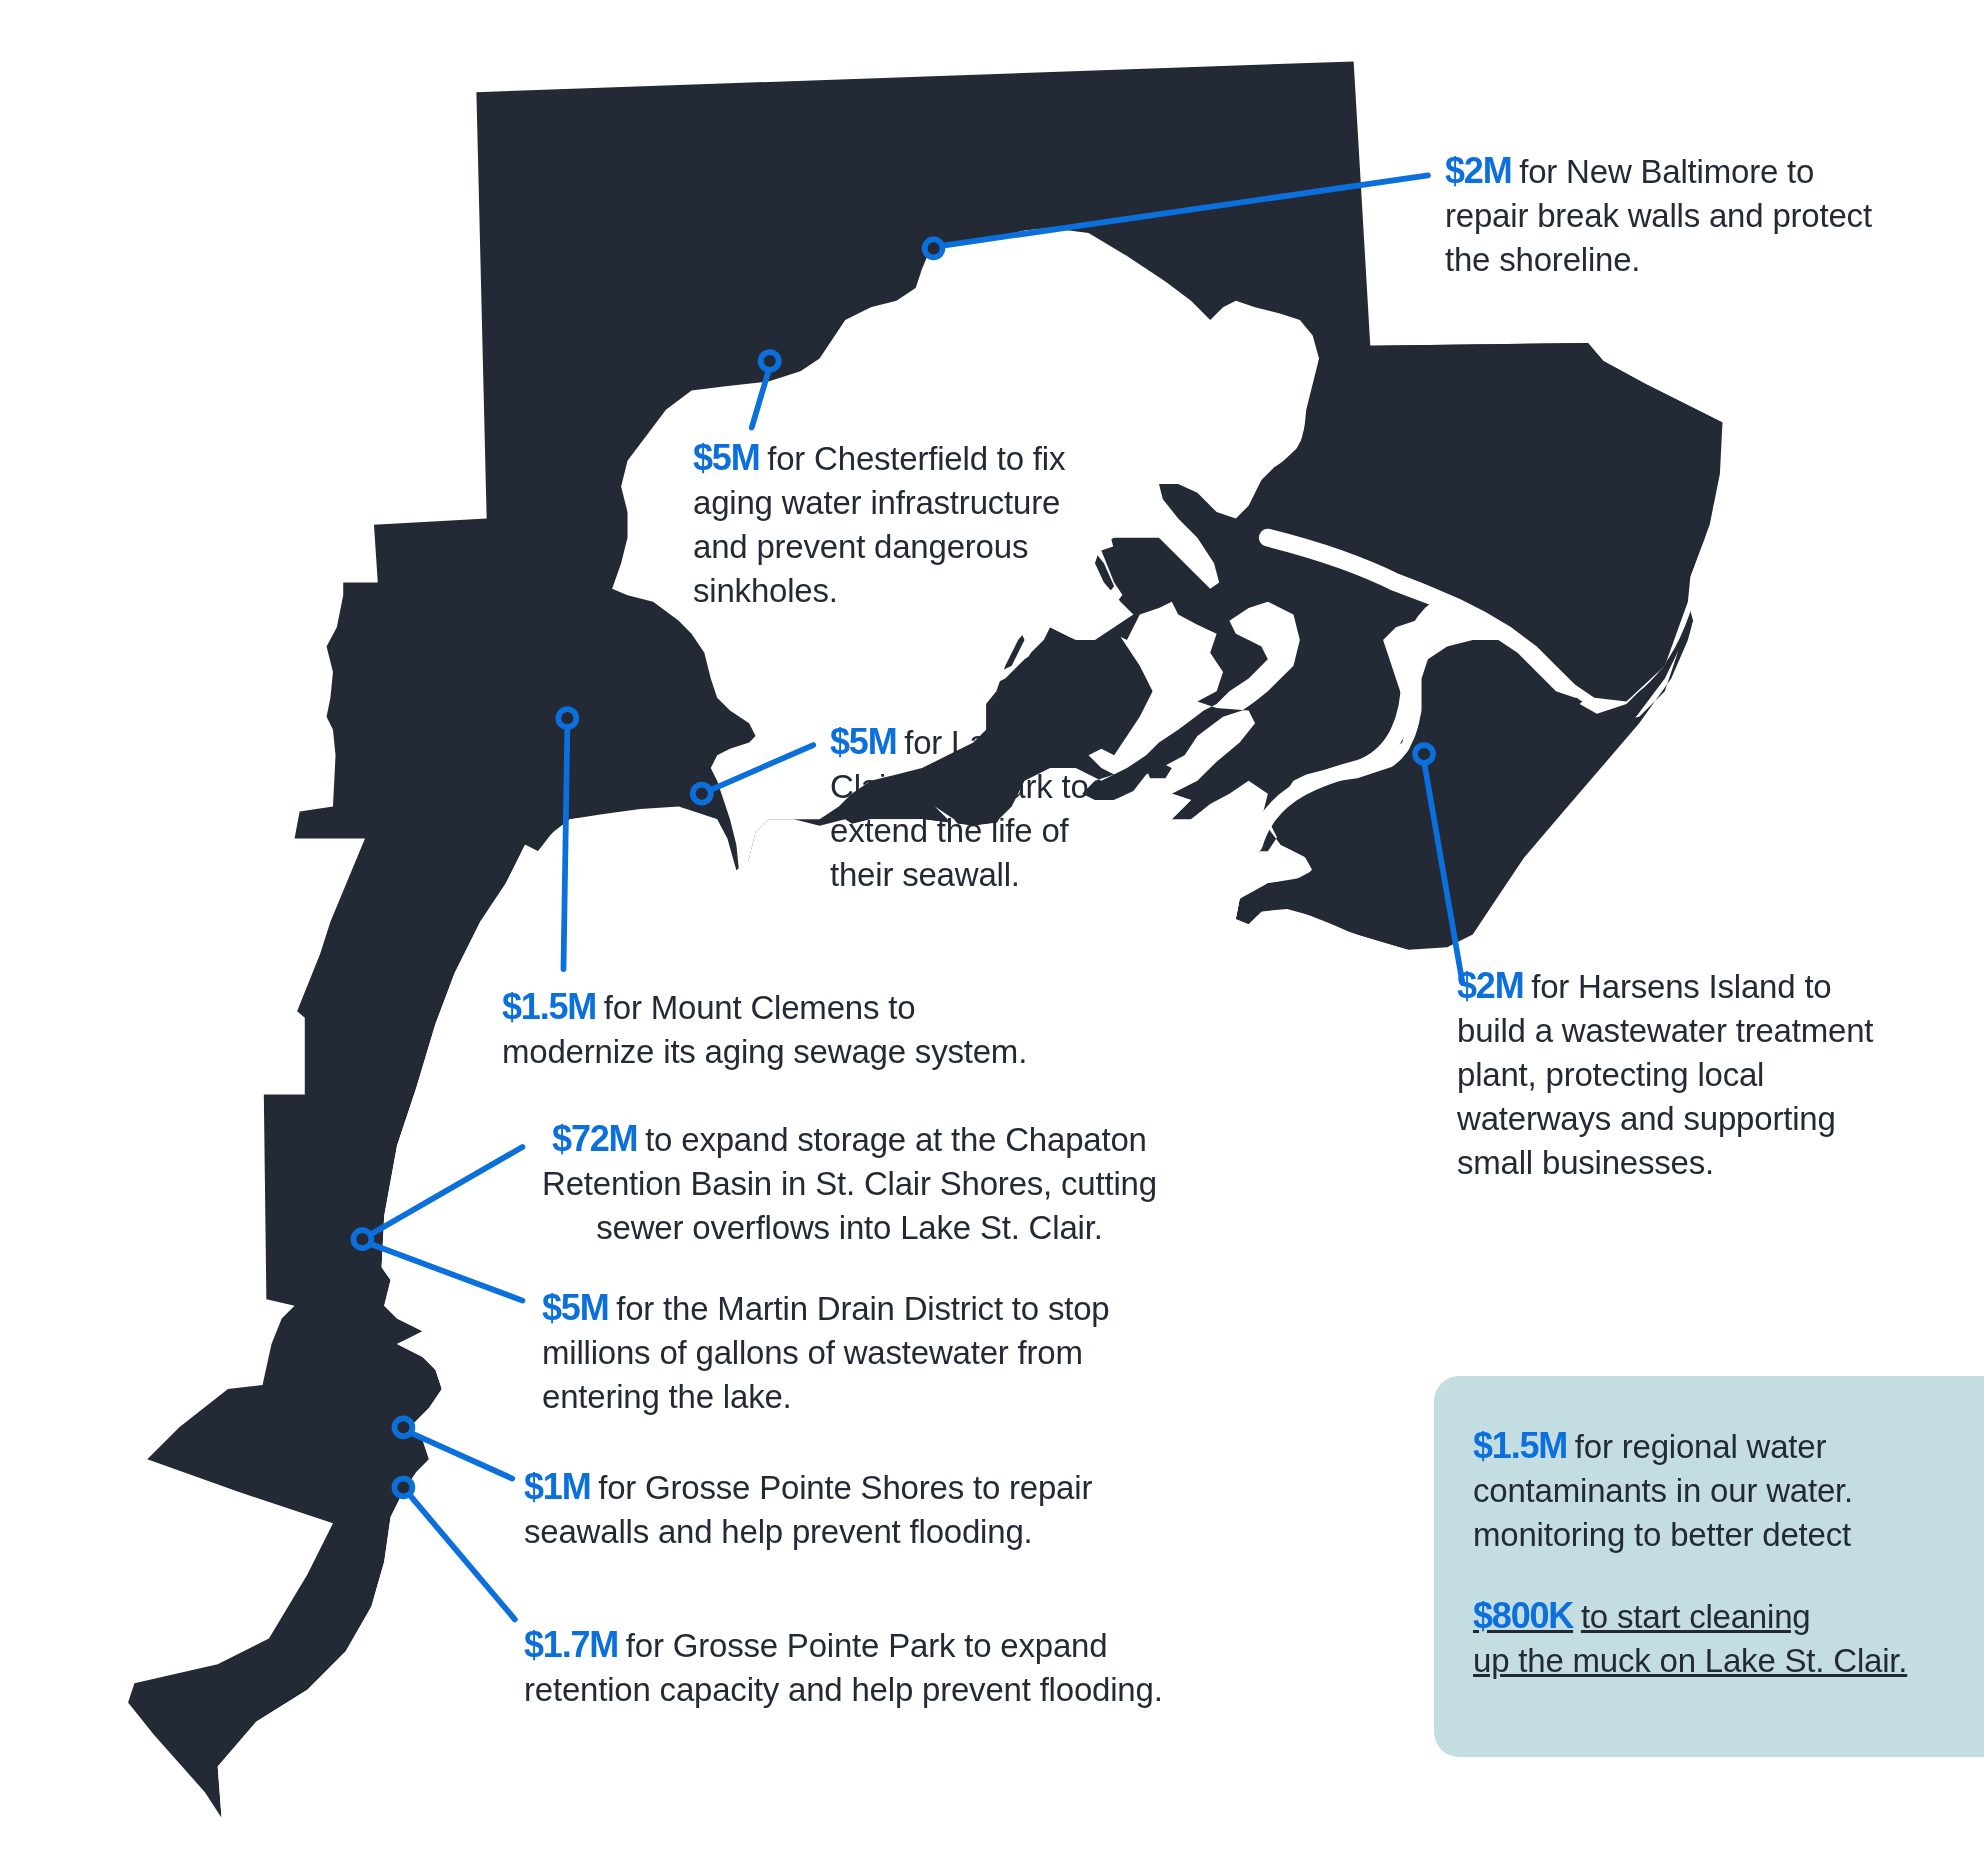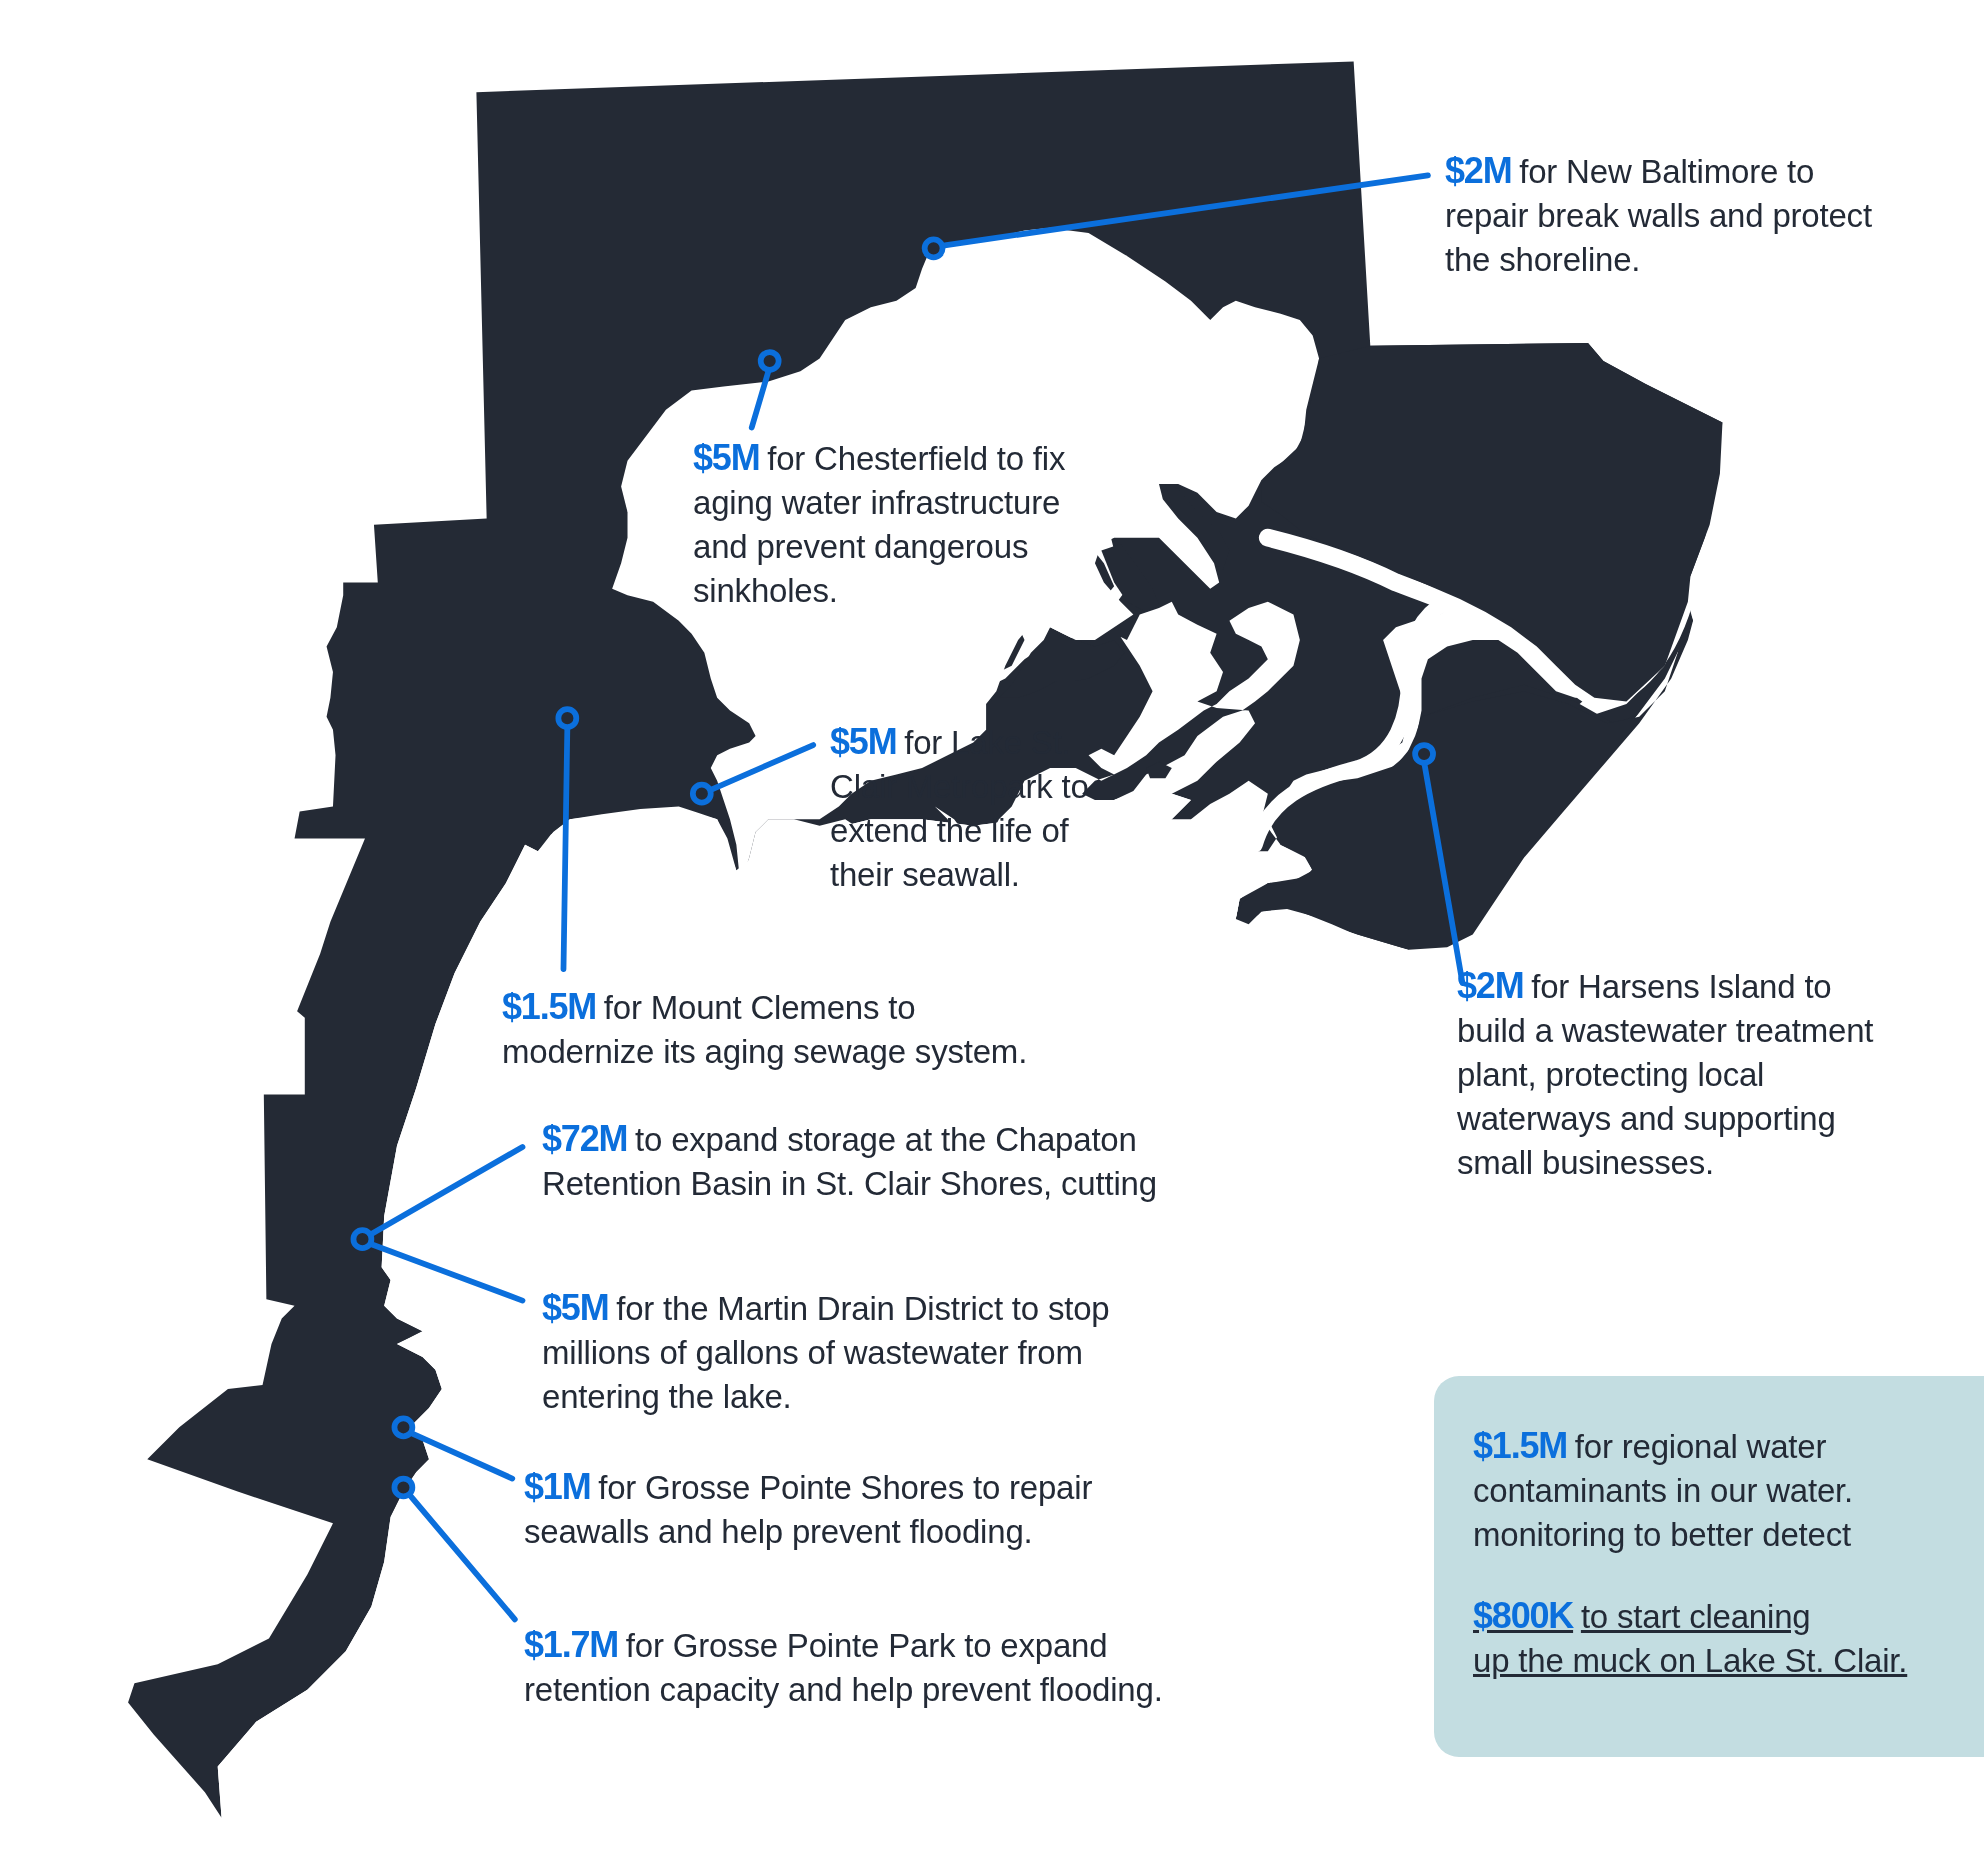--- a/index.html
+++ b/index.html
@@ -175,23 +175,24 @@
 </div>
 
 <div class="callout" style="left:1457px; top:964px;">
   <p><span class="amt">$2M</span><span>for Harsens Island to</span></p>
   <p>build a wastewater treatment</p>
   <p>plant, protecting local</p>
   <p>waterways and supporting</p>
   <p>small businesses.</p>
 </div>
 
-<div class="callout" style="left:542px; top:1117px;">
+<div class="callout" style="left:542px; top:1117px;text-align:center;">
   <p><span class="amt">$72M</span><span>to expand storage at the Chapaton</span></p>
   <p>Retention Basin in St. Clair Shores, cutting</p>
+  <p>sewer overflows into Lake St. Clair.</p>
 </div>
 
 <div class="callout" style="left:542px; top:1286px;">
   <p><span class="amt">$5M</span><span>for the Martin Drain District to stop</span></p>
   <p>millions of gallons of wastewater from</p>
   <p>entering the lake.</p>
 </div>
 
 <div class="callout" style="left:524px; top:1465px;">
   <p><span class="amt">$1M</span><span>for Grosse Pointe Shores to repair</span></p>

